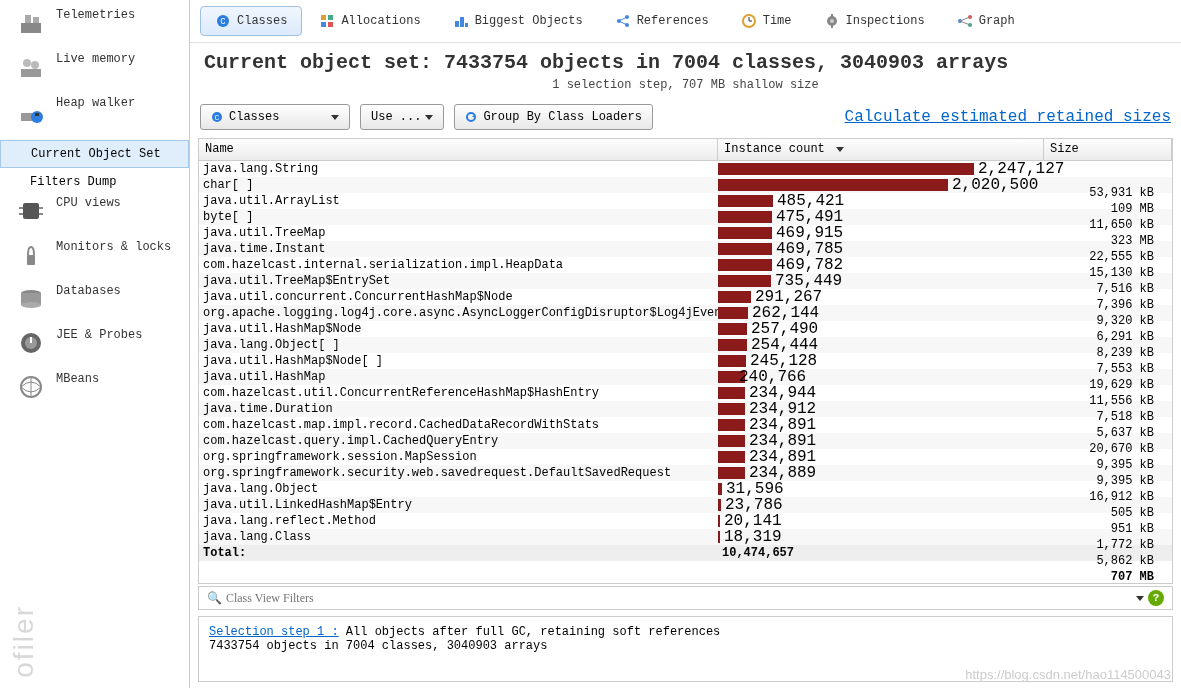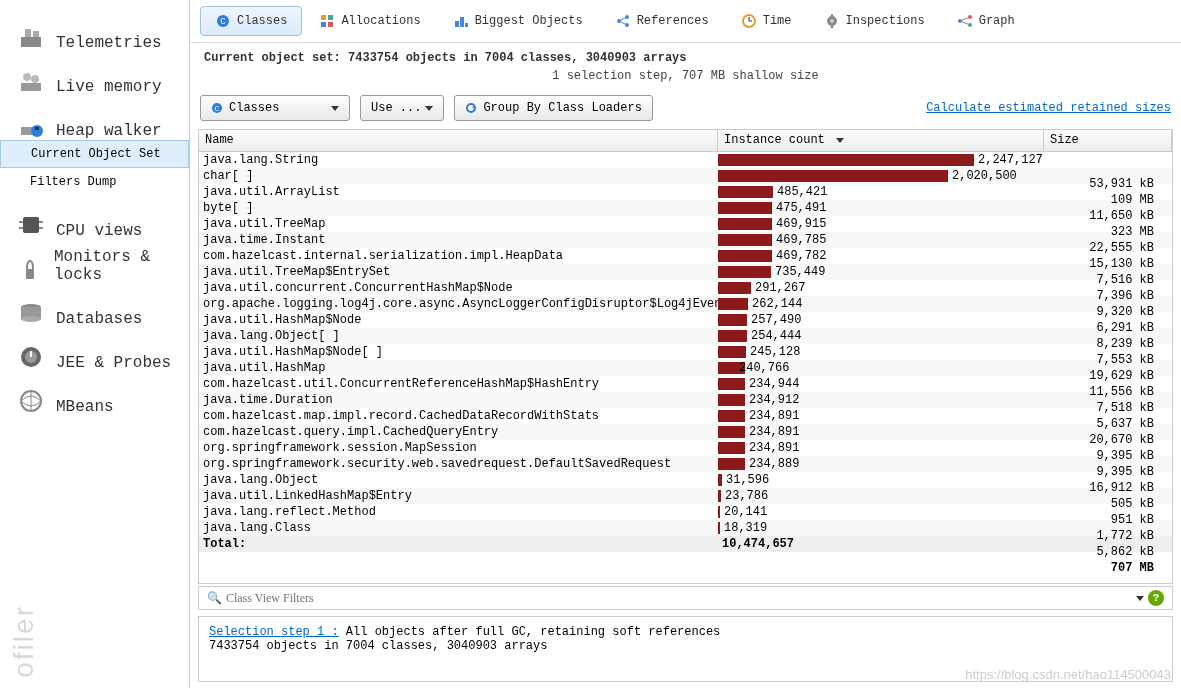--- a/index.html
+++ b/index.html
@@ -1,53 +1,53 @@
 <!DOCTYPE html>
 <html><head>
 <meta charset="utf-8">
 <style>
 * { box-sizing: border-box; margin: 0; padding: 0; }
 body { font-family: "Courier New", monospace; font-size: 12px; background: #fff; overflow: hidden; }
 .app { display: flex; width: 1181px; height: 688px; }
 .sidebar { width: 190px; border-right: 1px solid #ccc; background: #fff; display: flex; flex-direction: column; padding-top: 8px; position: relative; }
-.sidebar-item { display: flex; align-items: flex-end; height: 44px; padding-left: 16px; cursor: pointer; font-size: 16px; color: #333; }
+.sidebar-item { display: flex; align-items: flex-start; height: 44px; padding-left: 16px; cursor: pointer; font-size: 12px; color: #333; }
 .sidebar-item .icon { width: 30px; height: 30px; margin-right: 10px; display: flex; align-items: center; justify-content: center; }
 .sidebar-subitem { height: 28px; display: flex; align-items: center; padding-left: 30px; font-size: 12px; cursor: pointer; }
 .sidebar-subitem.active { background: #e0eefc; border: 1px solid #a8c8e8; }
 .watermark { position: absolute; bottom: 10px; left: 8px; writing-mode: vertical-rl; transform: rotate(180deg); font-size: 28px; color: #d8d8d8; font-family: Arial, sans-serif; font-weight: 300; letter-spacing: 2px; pointer-events: none; }
 
 .main { flex: 1; display: flex; flex-direction: column; }
 .tabs { display: flex; gap: 2px; padding: 6px 10px; border-bottom: 1px solid #ddd; align-items: center; flex-wrap: wrap; }
 .tab { display: flex; align-items: center; height: 30px; padding: 0 14px; border: 1px solid transparent; border-radius: 4px; cursor: pointer; font-size: 12px; color: #333; background: #fff; }
 .tab.active { background: linear-gradient(#f0f6fe, #dceafc); border: 1px solid #a0c0e0; }
 .tab .ticon { width: 16px; height: 16px; margin-right: 6px; }
 
 .header-block { padding: 8px 14px; }
-.header-title { font-size: 12px; color: #333; font-family: "Courier New", monospace; font-weight: bold; }
+.header-title { font-size: 20px; color: #333; font-family: "Courier New", monospace; font-weight: bold; }
 .header-sub { text-align: center; font-size: 12px; color: #444; margin-top: 4px; }
 
 .toolbar2 { display: flex; align-items: center; gap: 10px; padding: 4px 10px; }
 .combo, .btn { height: 26px; border: 1px solid #999; border-radius: 3px; background: linear-gradient(#fff, #e8e8e8); display: flex; align-items: center; padding: 0 10px; font-size: 12px; cursor: pointer; }
 .combo { width: 150px; justify-content: space-between; }
-.link-right { margin-left: auto; color: #0066cc; text-decoration: underline; cursor: pointer; font-size: 12px; }
+.link-right { margin-left: auto; color: #0066cc; text-decoration: underline; cursor: pointer; font-size: 16px; }
 
 .table-wrap { flex: 1; border: 1px solid #ccc; margin: 4px 8px 0 8px; overflow: hidden; display: flex; flex-direction: column; }
 .thead { display: flex; background: linear-gradient(#fdfdfd, #ececec); border-bottom: 1px solid #ccc; height: 22px; font-size: 12px; }
 .th { padding: 3px 6px; border-right: 1px solid #ccc; }
 .th-name { flex: 0 0 519px; }
 .th-count { flex: 0 0 326px; }
 .th-size { flex: 1; text-align: left; }
 .tbody { flex: 1; overflow-y: scroll; position: relative; }
 .row { display: flex; height: 16px; font-size: 12px; align-items: center; }
 .row:nth-child(even) { background: #f7f7f7; }
 .cell-name { flex: 0 0 519px; padding-left: 4px; white-space: nowrap; overflow: hidden; }
 .cell-count { flex: 0 0 326px; position: relative; display: flex; align-items: center; }
 .cell-size { flex: 1; text-align: right; padding-right: 18px; margin-top: 48px; }
 .bar { height: 12px; background: #8b1a1a; position: absolute; left: 0; }
-.count-label { position: absolute; font-size: 12px; white-space: nowrap; }
+.count-label { position: absolute; font-size: 16px; white-space: nowrap; }
 .row.total { font-weight: bold; background: #eee; }
 
 .filter-row { display: flex; align-items: center; padding: 3px 8px; border: 1px solid #ccc; margin: 2px 8px; height: 24px; }
 .filter-row input { flex: 1; border: none; outline: none; font-family: Liberation Serif, serif; font-size: 12px; color: #888; }
 .help-icon { width: 16px; height: 16px; background: #6a0; color: #fff; border-radius: 50%; display: flex; align-items: center; justify-content: center; font-weight: bold; font-size: 11px; margin-left: 4px; }
 
 .bottom-panel { border: 1px solid #ccc; margin: 4px 8px 6px 8px; padding: 8px 10px; font-size: 12px; height: 66px; overflow: auto; }
 .bottom-panel .step-link { color: #0066cc; text-decoration: underline; }
 
 .csdn-wm { position: absolute; right: 10px; bottom: 6px; color: #ccc; font-size: 13px; font-family: Arial, sans-serif; pointer-events: none; }

